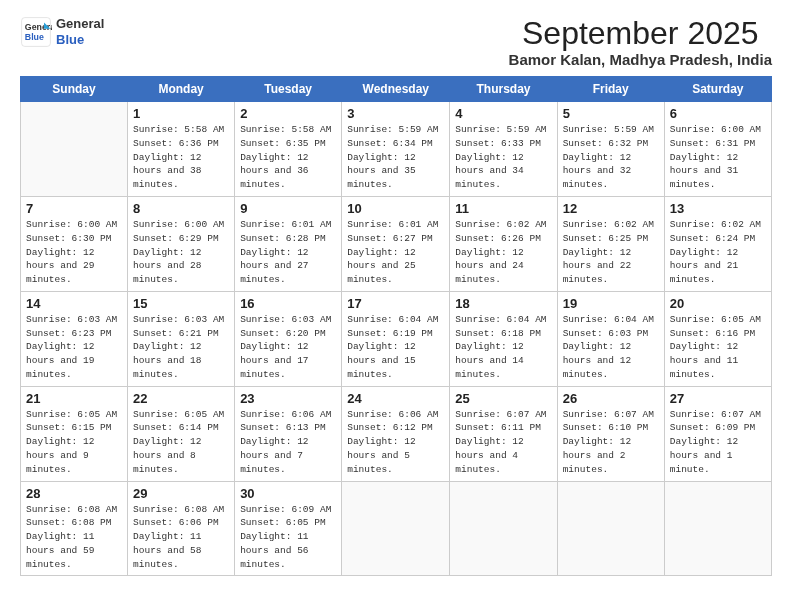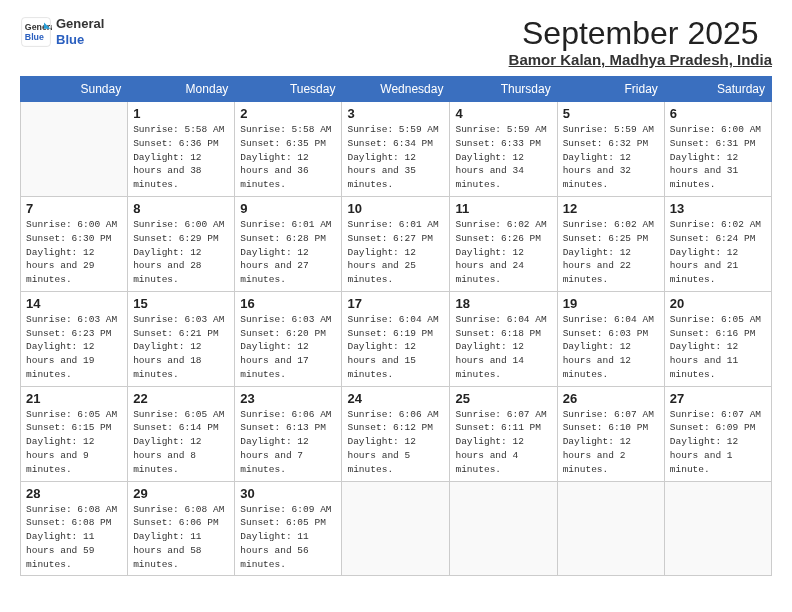--- a/index.html
+++ b/index.html
@@ -37,34 +37,33 @@
     .month-title {
       font-size: 32px;
       font-weight: 300;
       color: #222;
       line-height: 1.1;
     }
     .location-title {
       font-size: 15px;
       color: #333;
       font-weight: bold;
-      text-decoration: underline;
     }
     .calendar {
       width: 100%;
       border-collapse: collapse;
       font-size: 10.5px;
     }
     .calendar th {
       background: #3a6fbf;
       color: #fff;
       padding: 5px 6px;
-      text-align: right;
+      text-align: center;
       font-size: 12px;
-      font-weight: normal;
+      font-weight: bold;
       border: 1px solid #3a6fbf;
     }
     .calendar td {
       border: 1px solid #ccc;
       vertical-align: top;
       padding: 4px 5px;
       width: 110px;
       min-height: 80px;
       background: #fff;
     }

